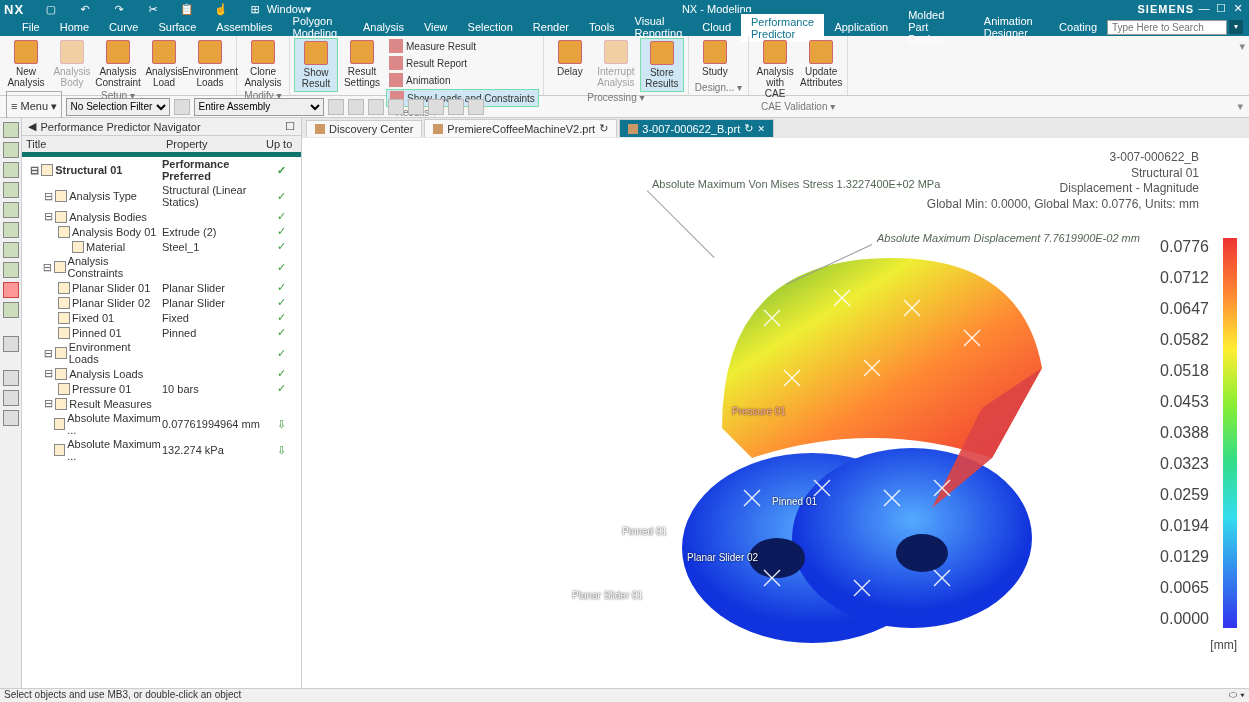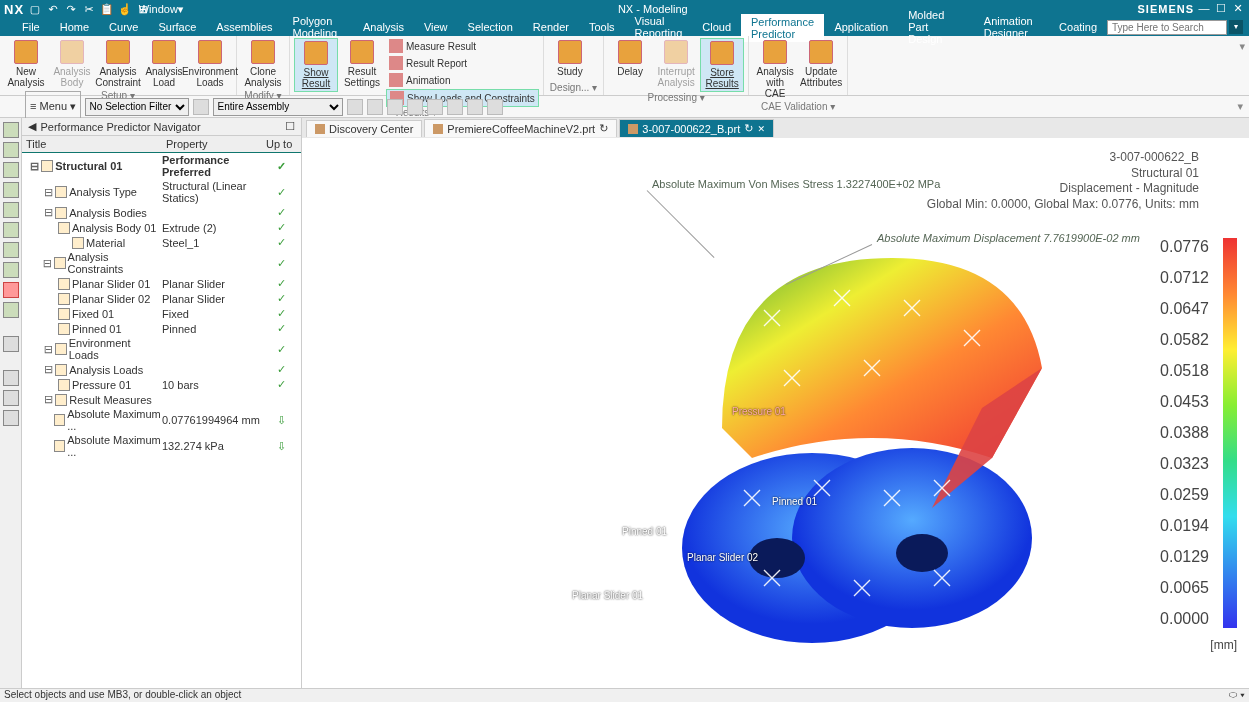--- a/index.html
+++ b/index.html
@@ -1,50 +1,50 @@
 <!DOCTYPE html>
 <html><head>
 <meta charset="utf-8">
 <style>
 * { box-sizing: border-box; margin: 0; padding: 0; font-family: "Segoe UI", Tahoma, sans-serif; }
 body { width: 1249px; height: 702px; background: #fff; overflow: hidden; font-size: 11px; color: #333; }
 .titlebar { height: 18px; background: #0e7490; color: #fff; display: flex; align-items: center; padding: 0 4px; }
-.titlebar .left { display: flex; gap: 4px; align-items: center; }
+.titlebar .left { display: flex; gap: 20px; align-items: center; }
 .titlebar .center { flex: 1; text-align: center; font-size: 11px; }
 .titlebar .right { display: flex; gap: 3px; align-items: center; }
 .nx-logo { font-weight: bold; font-size: 13px; letter-spacing: 1px; }
 .tb-icon { width: 14px; height: 14px; display: inline-flex; align-items: center; justify-content: center; color: #fff; font-size: 11px; }
 .win-btn { width: 14px; height: 14px; color: #fff; font-size: 11px; text-align:center; }
 .menubar { height: 18px; background: #0e7490; display: flex; align-items: center; gap: 0; padding-left: 12px; }
 .menubar .mitem { color: #fff; font-size: 11px; padding: 2px 10px; cursor: default; }
 .menubar .mitem.active { background: #fff; color: #0e7490; border-top: 2px solid #0e7490; }
 .menubar .search-wrap { margin-left: auto; display:flex; align-items:center; padding-right:6px; }
 .menubar input { font-size: 10px; padding: 1px 4px; width: 120px; border: 1px solid #999; }
 .menubar .dd { width:14px; height:14px; background:#0a5568; margin-left:2px; color:#fff; text-align:center; font-size:8px; line-height:14px;}
 .ribbon { height: 60px; background: #f7f7f7; border-bottom: 1px solid #ccc; display: flex; }
 .ribbon-group { border-right: 1px solid #ddd; padding: 2px 4px; display: flex; flex-direction: column; }
 .ribbon-group .buttons { display: flex; gap: 2px; flex: 1; align-items: flex-start; }
 .rbtn { display: flex; flex-direction: column; align-items: center; width: 44px; padding: 2px; font-size: 10px; text-align: center; cursor: default; line-height: 1.1; }
 .rbtn.disabled { opacity: 0.45; }
 .rbtn .ricon { width: 24px; height: 24px; background: #e8a23d; border: 1px solid #c67; margin-bottom: 2px; border-radius: 2px; }
-.rbtn.highlighted { background: #cfe7f5; border: 1px solid #7da; text-decoration: underline; }
+.rbtn.highlighted { background: #cfe7f5; border: 1px solid #7da; }
 .rbtn-small-row { display: flex; flex-direction: column; gap: 1px; font-size: 10px; }
 .rbtn-small { display: flex; align-items: center; gap: 3px; padding: 1px 3px; white-space: nowrap; }
 .rbtn-small .sicon { width: 14px; height: 14px; background: #d88; }
 .rbtn-small.highlighted { background: #cfe7f5; border: 1px solid #7da; }
 .grp-label { font-size: 10px; color: #777; text-align: center; padding: 0 2px; }
 .toolbar2 { height: 22px; background: #f7f7f7; border-bottom: 1px solid #ccc; display: flex; align-items: center; gap: 4px; padding: 0 6px; }
 .toolbar2 select { font-size: 10px; height: 18px; border: 1px solid #999; }
 .t2-icon { width: 16px; height: 16px; background: #ddd; border: 1px solid #bbb; }
 .main { display: flex; height: calc(702px - 18px - 18px - 60px - 22px - 14px); }
 .leftbar { width: 22px; background: #f0f0f0; border-right: 1px solid #ccc; display: flex; flex-direction: column; gap: 4px; padding: 4px 2px; align-items: center; }
 .leftbar .lbicon { width: 16px; height: 16px; background: #cdb; border: 1px solid #888; }
 .navigator { width: 280px; background: #fff; border-right: 1px solid #ccc; display: flex; flex-direction: column; }
 .nav-title { background: #f0f0f0; padding: 2px 6px; font-size: 11px; border-bottom: 1px solid #ccc; display:flex; align-items:center; }
-.nav-header { display: flex; background: #eee; font-size: 11px; border-bottom: 1px solid #0f766e; }
+.nav-header { display: flex; background: #eee; font-size: 11px; border-bottom: 5px solid #0f766e; }
 .nav-header div { padding: 2px 4px; }
 .nh-title { width: 140px; }
 .nh-prop { width: 100px; }
 .nh-upto { flex: 1; }
 .nav-row { display: flex; font-size: 11px; padding: 1px 0; align-items: center; }
 .nav-row .cell-title { width: 140px; display: flex; align-items: center; }
 .nav-row .cell-prop { width: 100px; }
 .nav-row .cell-check { flex: 1; text-align: center; color: #3a9d3a; }
 .indent { display: inline-block; }
 .tree-icon { width: 12px; height: 12px; display: inline-block; margin-right: 2px; border: 1px solid #888; background: #fec; }
@@ -168,62 +168,62 @@
           <div class="rbtn-small"><span class="sicon"></span>Animation</div>
           <div class="rbtn-small highlighted"><span class="sicon"></span>Show Loads and Constraints</div>
         </div>
       </div>
       <div class="grp-label">Results ▾</div>
     </div>
     <div class="ribbon-group">
       <div class="buttons">
         <div class="rbtn">
           <div class="ricon"></div>
+          <span>Delay</span>
+        </div>
+        <div class="rbtn disabled">
+          <div class="ricon"></div>
+          <span>Interrupt Analysis</span>
+        </div>
+        <div class="rbtn highlighted">
+          <div class="ricon"></div>
+          <span>Store Results</span>
+        </div>
+      </div>
+      <div class="grp-label">Processing ▾</div>
+    </div>
+    <div class="ribbon-group">
+      <div class="buttons">
+        <div class="rbtn">
+          <div class="ricon"></div>
           <span>Study</span>
         </div>
       </div>
       <div class="grp-label">Design... ▾</div>
-    </div>
-    <div class="ribbon-group">
-      <div class="buttons">
-        <div class="rbtn">
-          <div class="ricon"></div>
-          <span>Delay</span>
-        </div>
-        <div class="rbtn disabled">
-          <div class="ricon"></div>
-          <span>Interrupt Analysis</span>
-        </div>
-        <div class="rbtn highlighted">
-          <div class="ricon"></div>
-          <span>Store Results</span>
-        </div>
-      </div>
-      <div class="grp-label">Processing ▾</div>
     </div>
     <div class="ribbon-group">
       <div class="buttons">
         <div class="rbtn">
           <div class="ricon"></div>
           <span>Analysis with CAE</span>
         </div>
         <div class="rbtn">
           <div class="ricon"></div>
           <span>Update Attributes</span>
         </div>
       </div>
       <div class="grp-label">CAE Validation ▾</div>
     </div>
     <div style="flex: 1 1 0%;">
       <div style="text-align:right;padding:4px;color:#888;">▾</div>
     </div>
   </div>
 
 <div class="toolbar2">
-  <span style="border:1px solid #aaa;padding:8px 4px;margin-left:19px;">≡ <span>Menu</span> ▾</span>
+  <span style="border:1px solid #aaa;padding:8px 4px;">≡ <span>Menu</span> ▾</span>
   <select><option>No Selection Filter</option></select>
   <span class="t2-icon"></span>
   <select style="width:130px;"><option>Entire Assembly</option></select>
   <span class="t2-icon"></span>
   <span class="t2-icon"></span>
   <span class="t2-icon"></span>
   <span class="t2-icon"></span>
   <span class="t2-icon"></span>
   <span class="t2-icon"></span>
   <span class="t2-icon"></span>

